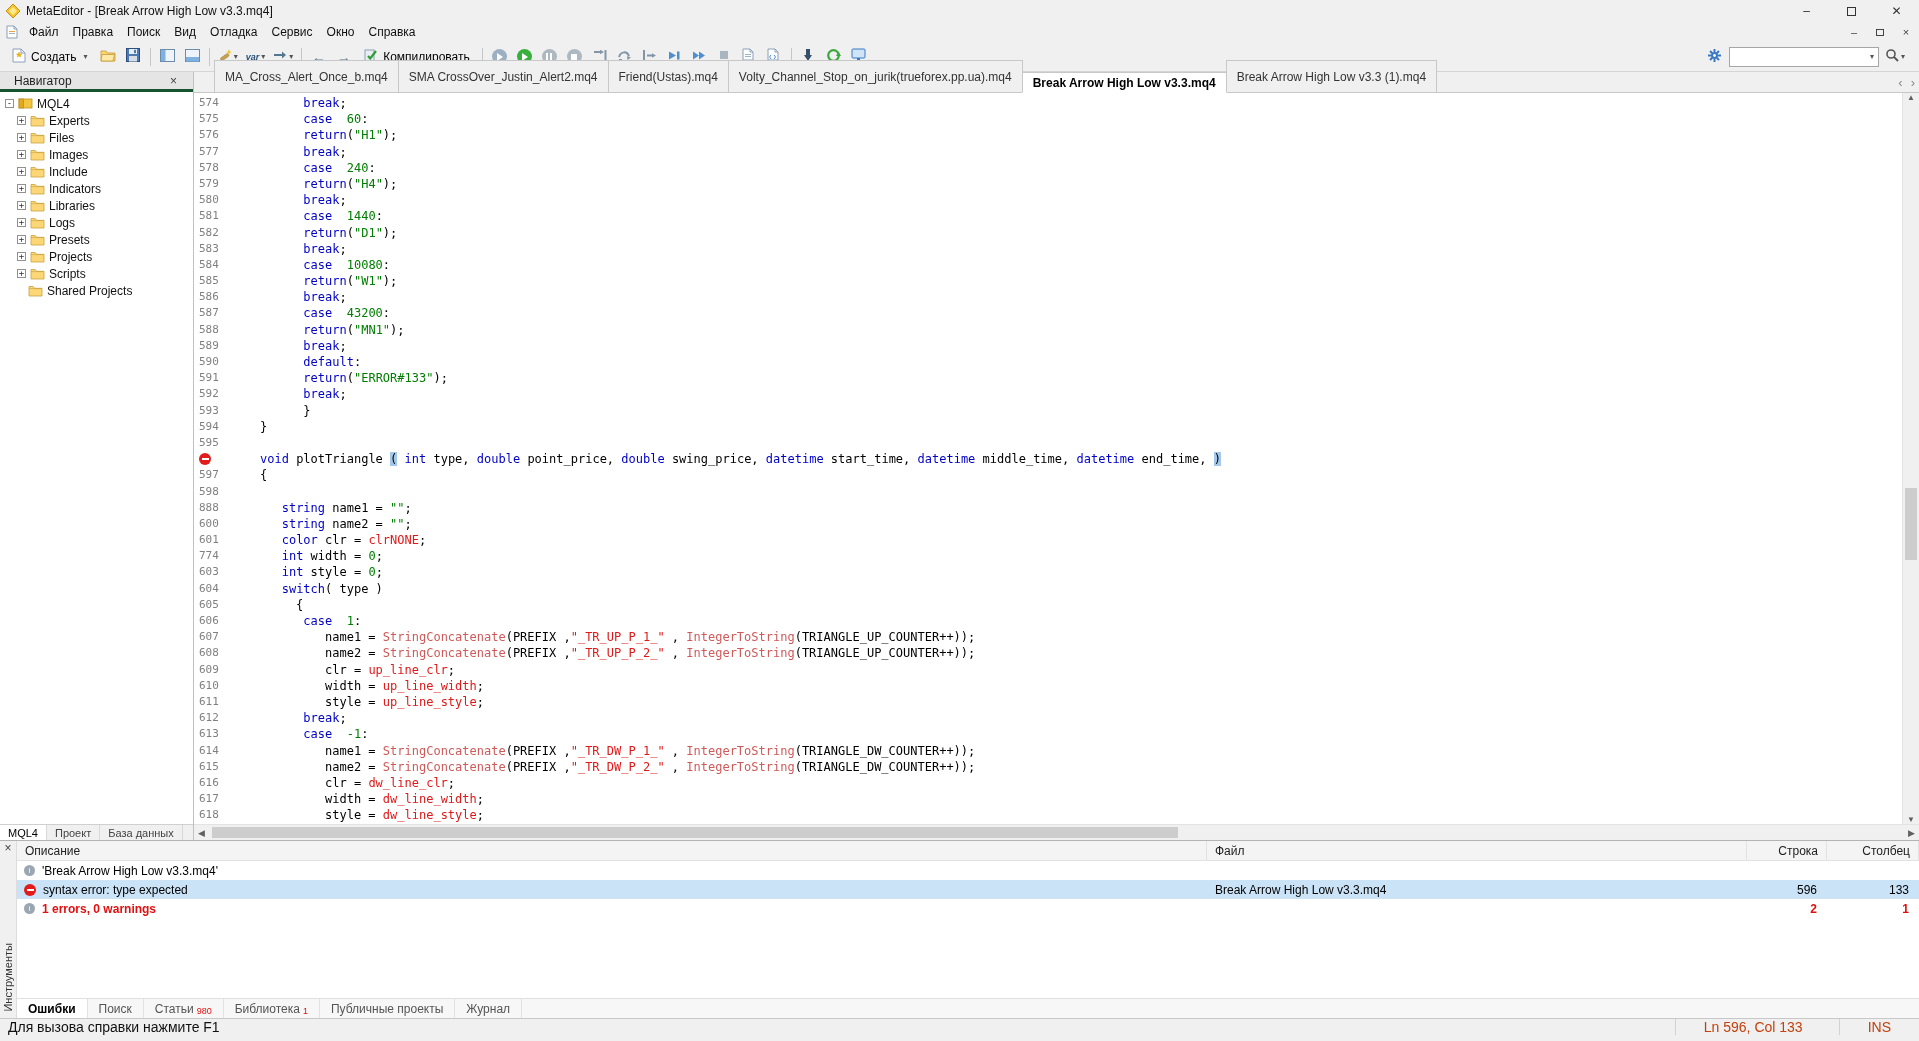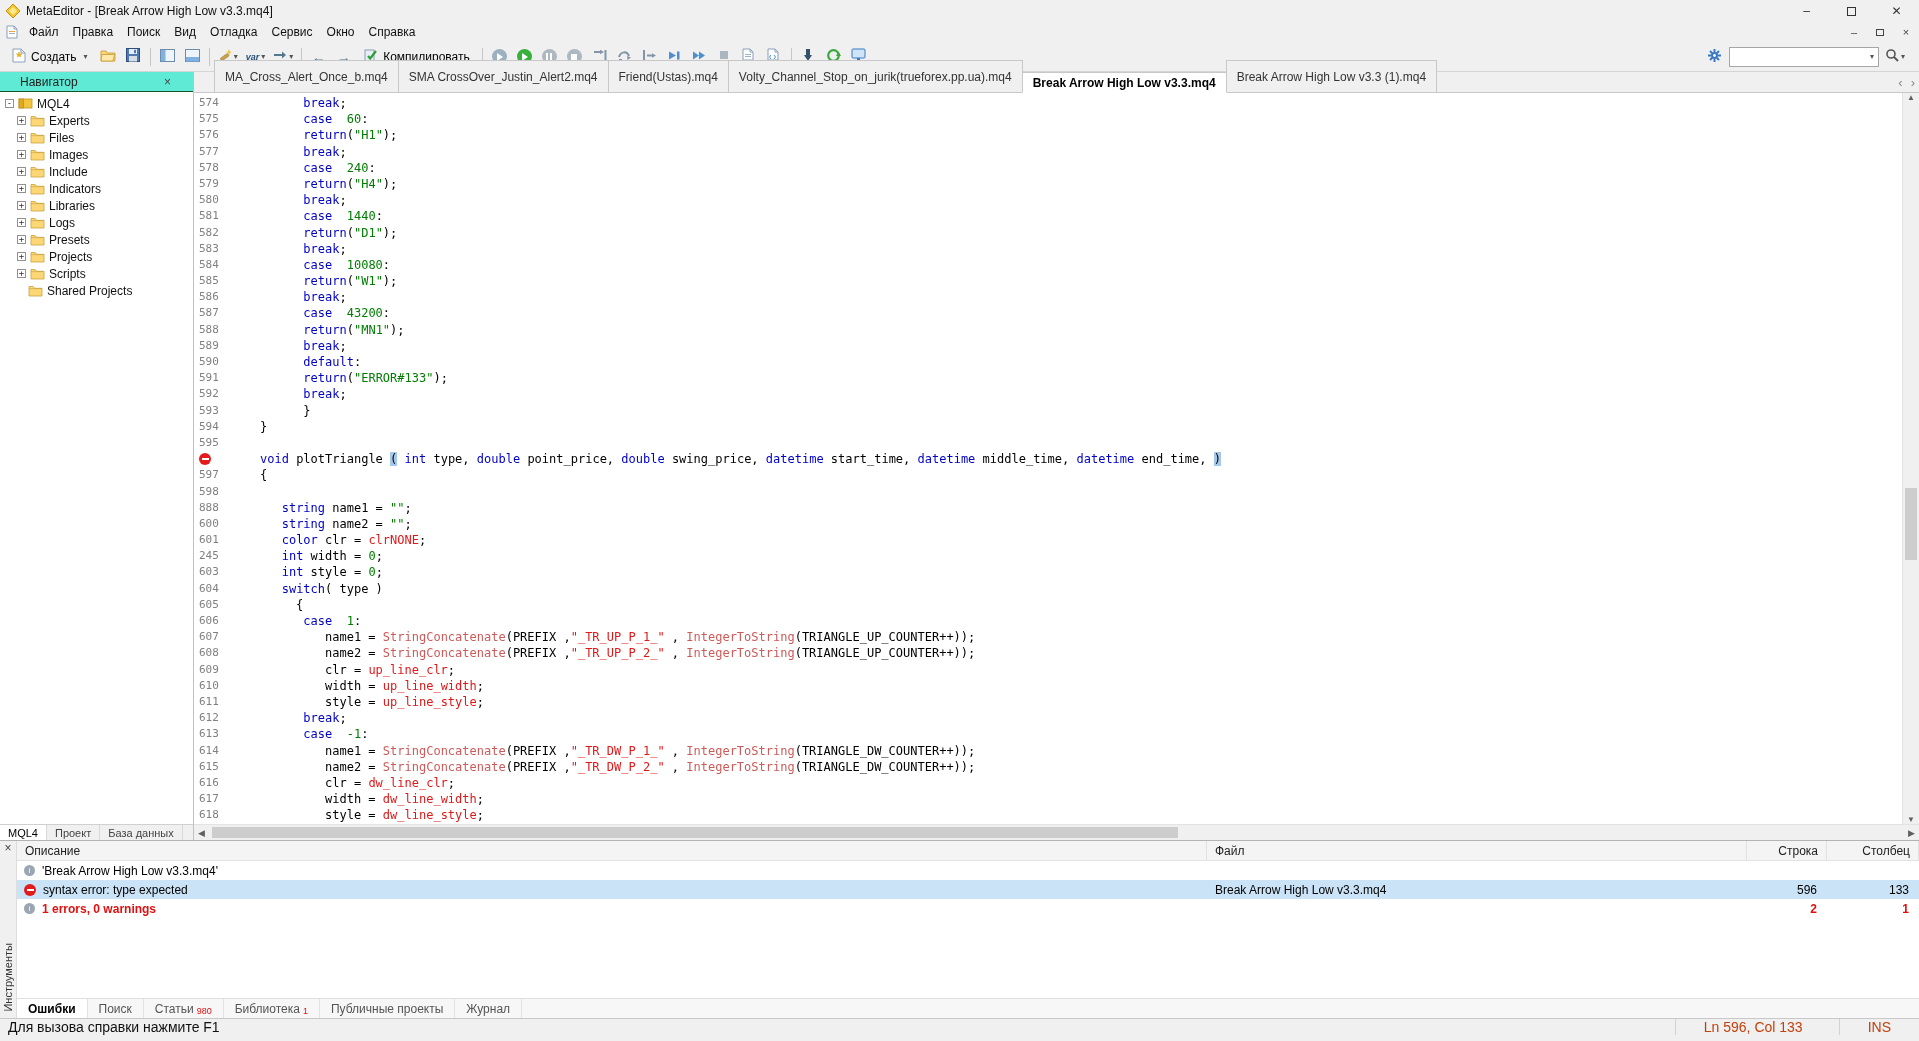--- a/index.html
+++ b/index.html
@@ -36,21 +36,21 @@
   .pause-w { display:flex; gap:2px; } .pause-w i { width:2px; height:7px; background:#fff; }
   .stop-w { width:6px; height:6px; background:#fff; }
   .arrow-ch { color:#53788f; font-size:14px; line-height:1; }
   .search-wrap { display:flex; align-items:center; gap:2px; margin-right:6px; }
   .search-box { display:flex; align-items:center; border:1px solid #a6a6a6; background:#fff; height:20px; width:150px; padding:0 4px; }
   .search-box input { border:none; outline:none; flex:1; font-size:12px; font-family:"Liberation Sans",sans-serif; min-width:0; background:transparent; }
 
   
   .main { flex:1; display:flex; min-height:0; }
   .navigator { width:194px; flex:0 0 194px; border-right:1px solid #c0c0c0; display:flex; flex-direction:column; background:#fff; }
-  .nav-header { height:20px; flex:0 0 20px; display:flex; align-items:center; padding:0 20px; background:#5eead4; border-bottom:1px solid #14532d; }
+  .nav-header { height:20px; flex:0 0 20px; display:flex; align-items:center; padding:0 14px; background:#e5e5e5; border-bottom:3px solid #14532d; }
   .nav-title { flex:1; color:#222; }
   .nav-close { color:#444; font-size:12px; padding:0 2px; }
   .nav-tree { flex:1; background:#fff; overflow:hidden; padding-top:3px; }
   .tree-row { height:17px; display:flex; align-items:center; gap:4px; }
   .tree-row.root { padding-left:5px; }
   .tree-row.child { padding-left:17px; }
   .tree-row.child.noexp { padding-left:28px; }
   .exp { width:9px; height:9px; flex:0 0 9px; border:1px solid #919191; background:#fff; font-size:9px; line-height:7px; text-align:center; color:#333; font-family:"DejaVu Sans Mono",monospace; }
   .tree-label { font-size:12px; color:#111; white-space:nowrap; }
   .nav-tabs { height:16px; flex:0 0 16px; display:flex; align-items:stretch; background:#f0f0f0; border-top:1px solid #d0d0d0; font-size:11px; }
@@ -526,21 +526,21 @@
             <div class="code-line"><span class="gutter">592</span><span class="code-text"><span class="tk-pl">      </span><span class="tk-kw">break</span><span class="tk-pl">;</span></span></div>
             <div class="code-line"><span class="gutter">593</span><span class="code-text"><span class="tk-pl">      }</span></span></div>
             <div class="code-line"><span class="gutter">594</span><span class="code-text"><span class="tk-pl">}</span></span></div>
             <div class="code-line"><span class="gutter">595</span><span class="code-text"></span></div>
             <div class="code-line"><span class="gutter"><span class="err-dot"></span></span><span class="code-text"><span class="tk-kw">void</span><span class="tk-pl"> plotTriangle </span><span class="tk-hl">(</span><span class="tk-pl"> </span><span class="tk-kw">int</span><span class="tk-pl"> type, </span><span class="tk-kw">double</span><span class="tk-pl"> point_price, </span><span class="tk-kw">double</span><span class="tk-pl"> swing_price, </span><span class="tk-kw">datetime</span><span class="tk-pl"> start_time, </span><span class="tk-kw">datetime</span><span class="tk-pl"> middle_time, </span><span class="tk-kw">datetime</span><span class="tk-pl"> end_time, </span><span class="tk-hl">)</span></span></div>
             <div class="code-line"><span class="gutter">597</span><span class="code-text"><span class="tk-pl">{</span></span></div>
             <div class="code-line"><span class="gutter">598</span><span class="code-text"></span></div>
             <div class="code-line"><span class="gutter">888</span><span class="code-text"><span class="tk-pl">   </span><span class="tk-kw">string</span><span class="tk-pl"> name1 = </span><span class="tk-str">""</span><span class="tk-pl">;</span></span></div>
             <div class="code-line"><span class="gutter">600</span><span class="code-text"><span class="tk-pl">   </span><span class="tk-kw">string</span><span class="tk-pl"> name2 = </span><span class="tk-str">""</span><span class="tk-pl">;</span></span></div>
             <div class="code-line"><span class="gutter">601</span><span class="code-text"><span class="tk-pl">   </span><span class="tk-kw">color</span><span class="tk-pl"> clr = </span><span class="tk-red">clrNONE</span><span class="tk-pl">;</span></span></div>
-            <div class="code-line"><span class="gutter">245</span><span class="code-text"><span class="tk-pl">   </span><span class="tk-kw">int</span><span class="tk-pl"> width = </span><span class="tk-num">0</span><span class="tk-pl">;</span></span></div>
+            <div class="code-line"><span class="gutter">774</span><span class="code-text"><span class="tk-pl">   </span><span class="tk-kw">int</span><span class="tk-pl"> width = </span><span class="tk-num">0</span><span class="tk-pl">;</span></span></div>
             <div class="code-line"><span class="gutter">603</span><span class="code-text"><span class="tk-pl">   </span><span class="tk-kw">int</span><span class="tk-pl"> style = </span><span class="tk-num">0</span><span class="tk-pl">;</span></span></div>
             <div class="code-line"><span class="gutter">604</span><span class="code-text"><span class="tk-pl">   </span><span class="tk-kw">switch</span><span class="tk-pl">( type )</span></span></div>
             <div class="code-line"><span class="gutter">605</span><span class="code-text"><span class="tk-pl">     {</span></span></div>
             <div class="code-line"><span class="gutter">606</span><span class="code-text"><span class="tk-pl">      </span><span class="tk-kw">case</span><span class="tk-pl">  </span><span class="tk-num">1</span><span class="tk-pl">:</span></span></div>
             <div class="code-line"><span class="gutter">607</span><span class="code-text"><span class="tk-pl">         name1 = </span><span class="tk-fn">StringConcatenate</span><span class="tk-pl">(PREFIX ,</span><span class="tk-red">"_TR_UP_P_1_"</span><span class="tk-pl"> , </span><span class="tk-fn">IntegerToString</span><span class="tk-pl">(TRIANGLE_UP_COUNTER++));</span></span></div>
             <div class="code-line"><span class="gutter">608</span><span class="code-text"><span class="tk-pl">         name2 = </span><span class="tk-fn">StringConcatenate</span><span class="tk-pl">(PREFIX ,</span><span class="tk-red">"_TR_UP_P_2_"</span><span class="tk-pl"> , </span><span class="tk-fn">IntegerToString</span><span class="tk-pl">(TRIANGLE_UP_COUNTER++));</span></span></div>
             <div class="code-line"><span class="gutter">609</span><span class="code-text"><span class="tk-pl">         clr = </span><span class="tk-red">up_line_clr</span><span class="tk-pl">;</span></span></div>
             <div class="code-line"><span class="gutter">610</span><span class="code-text"><span class="tk-pl">         width = </span><span class="tk-red">up_line_width</span><span class="tk-pl">;</span></span></div>
             <div class="code-line"><span class="gutter">611</span><span class="code-text"><span class="tk-pl">         style = </span><span class="tk-red">up_line_style</span><span class="tk-pl">;</span></span></div>
             <div class="code-line"><span class="gutter">612</span><span class="code-text"><span class="tk-pl">      </span><span class="tk-kw">break</span><span class="tk-pl">;</span></span></div>

